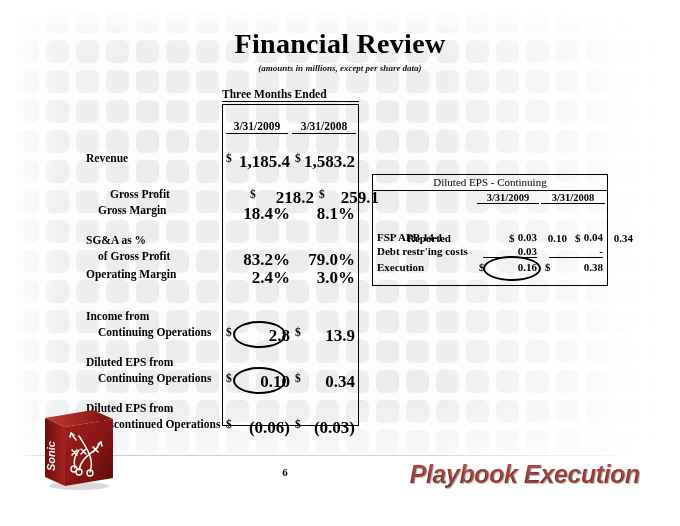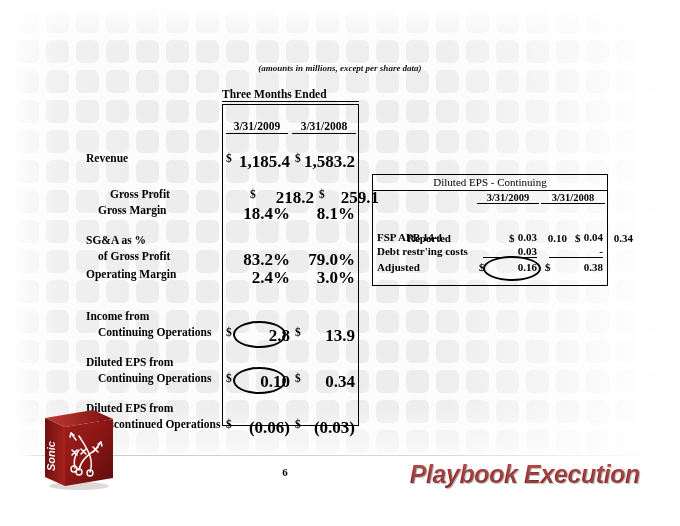--- a/index.html
+++ b/index.html
@@ -163,20 +163,21 @@
       </defs>
       <rect width="648" height="448" fill="#fcfcfc"></rect>
       <rect width="648" height="448" fill="url(#sq)"></rect>
     </svg>
   </div>
   <div id="bgfade"></div>
   <div id="bgfadev"></div>
 
   <div id="divider"></div>
 
+  <div id="title">Financial Review</div>
   <div id="subtitle">(amounts in millions, except per share data)</div>
 
   <div id="mainwrap">
     <div id="tmeLabel">Three Months Ended</div>
     <div id="mainbox"></div>
     <div class="hdr-date" id="hdr1">3/31/2009</div>
     <div class="hdr-date" id="hdr2">3/31/2008</div>
     <div id="mainRows">
         <div class="mt-row" style="top: 64px;">
           <div class="mt-label">Revenue</div>
@@ -265,21 +266,21 @@
           <div class="eps-val e2-val">0.04</div>
         </div>
         <div class="eps-row" style="top: 70px;">
           <div class="eps-label">Debt restr'ing costs</div>
           <div class="eps-val e1-val">0.03</div>
           <div class="eps-val e2-val">-</div>
           <div class="uline-a"></div>
           <div class="uline-b"></div>
         </div>
         <div class="eps-row" style="top: 86px;">
-          <div class="eps-label">Adjusted</div>
+          <div class="eps-label">Execution</div>
           <div class="eps-cur e1-cur">$</div>
           <div class="eps-val e1-val">0.16</div>
           <div class="eps-cur e2-cur">$</div>
           <div class="eps-val e2-val">0.38</div>
           <div class="ellipse" style="left: 110px; top: -5px; width: 54px; height: 21px;"></div>
         </div>
       </div>
   </div>
 
   <div id="logo">

